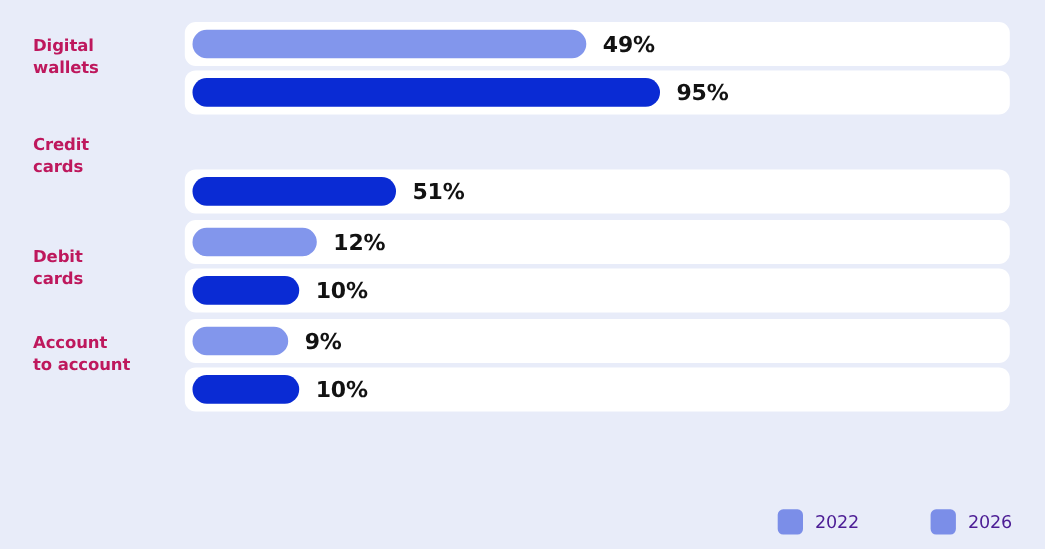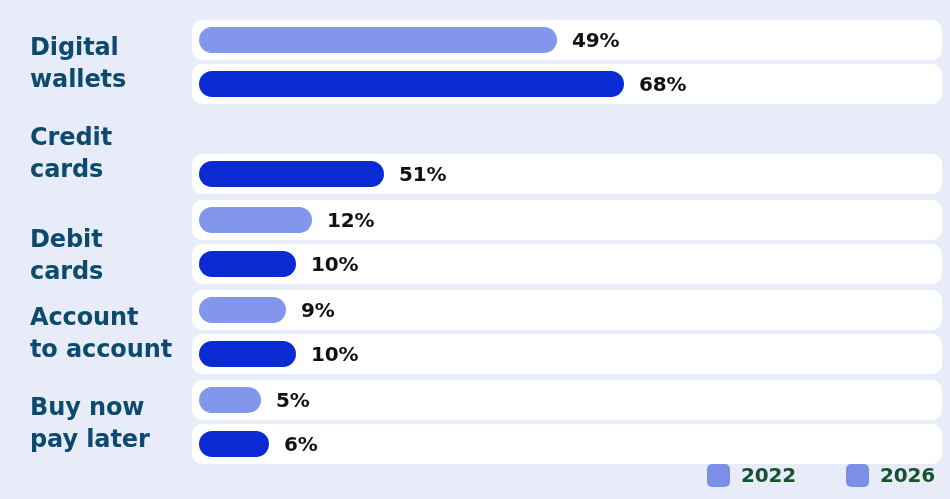--- a/index.html
+++ b/index.html
@@ -21,37 +21,36 @@
 
   
   .row {
     position: absolute;
     left: 0;
     width: 950px;
   }
   .row-label {
     position: absolute;
     left: 30px;
-    font-size: 24px;
+    font-size: 15px;
     font-weight: 700;
-    color: #0c4a6e;
+    color: #be185d;
     line-height: 1.33;
     letter-spacing: -0.1px;
     white-space: pre-line;
   }
 
   
   .track {
     position: absolute;
     left: 168px;
     width: 750px;
     height: 40px;
     background: #ffffff;
     border-radius: 10px;
-    margin-left: 24px;
   }
   .bar {
     position: absolute;
     left: 7px;
     top: 7px;
     height: 26px;
     border-radius: 13px;
   }
   .bar.y2022 { background: #8296ec; }
   .bar.y2023 { background: #0a2bd4; }
@@ -82,43 +81,43 @@
     gap: 11px;
   }
   .legend-swatch {
     width: 23px;
     height: 23px;
     border-radius: 5px;
     background: #7b8ee8;
     flex: 0 0 auto;
   }
   .legend-label {
-    font-size: 20px;
-    font-weight: 700;
-    color: #14532d;
+    font-size: 16px;
+    font-weight: 400;
+    color: #4c1d95;
     letter-spacing: -0.2px;
   }
 </style>
 </head>
 <body>
 
 <div id="chart-root">
 
   <div class="row" style="top:10px;height:85px">
     <div class="row-label" style="top:22px">Digital
 wallets</div>
 
     <div class="track" style="top:10px">
       <div class="bar y2022" style="width:358px"></div>
       <div class="bar-value" style="left:380px">49%</div>
     </div>
 
     <div class="track" style="top:54px">
       <div class="bar y2023" style="width:425px"></div>
-      <div class="bar-value" style="left:447px">68%</div>
+      <div class="bar-value" style="left:447px">95%</div>
     </div>
   </div>
 
   <div class="row" style="top:100px;height:85px">
     <div class="row-label" style="top:22px">Credit
 cards</div>
 
 
     <div class="track" style="top:54px">
       <div class="bar y2023" style="width:185px"></div>
@@ -149,34 +148,20 @@
       <div class="bar y2022" style="width:87px"></div>
       <div class="bar-value" style="left:109px">9%</div>
     </div>
 
     <div class="track" style="top:54px">
       <div class="bar y2023" style="width:97px"></div>
       <div class="bar-value" style="left:119px">10%</div>
     </div>
   </div>
 
-  <div class="row" style="top:370px;height:85px">
-    <div class="row-label" style="top:22px">Buy now
-pay later</div>
-
-    <div class="track" style="top:10px">
-      <div class="bar y2022" style="width:62px"></div>
-      <div class="bar-value" style="left:84px">5%</div>
-    </div>
-
-    <div class="track" style="top:54px">
-      <div class="bar y2023" style="width:70px"></div>
-      <div class="bar-value" style="left:92px">6%</div>
-    </div>
-  </div>
 
   <div id="legend">
     <div class="legend-item" style="left:707px;top:8px">
       <span class="legend-swatch"></span>
       <span class="legend-label">2022</span>
     </div>
 
     <div class="legend-item" style="left:846px;top:8px">
       <span class="legend-swatch"></span>
       <span class="legend-label">2026</span>

